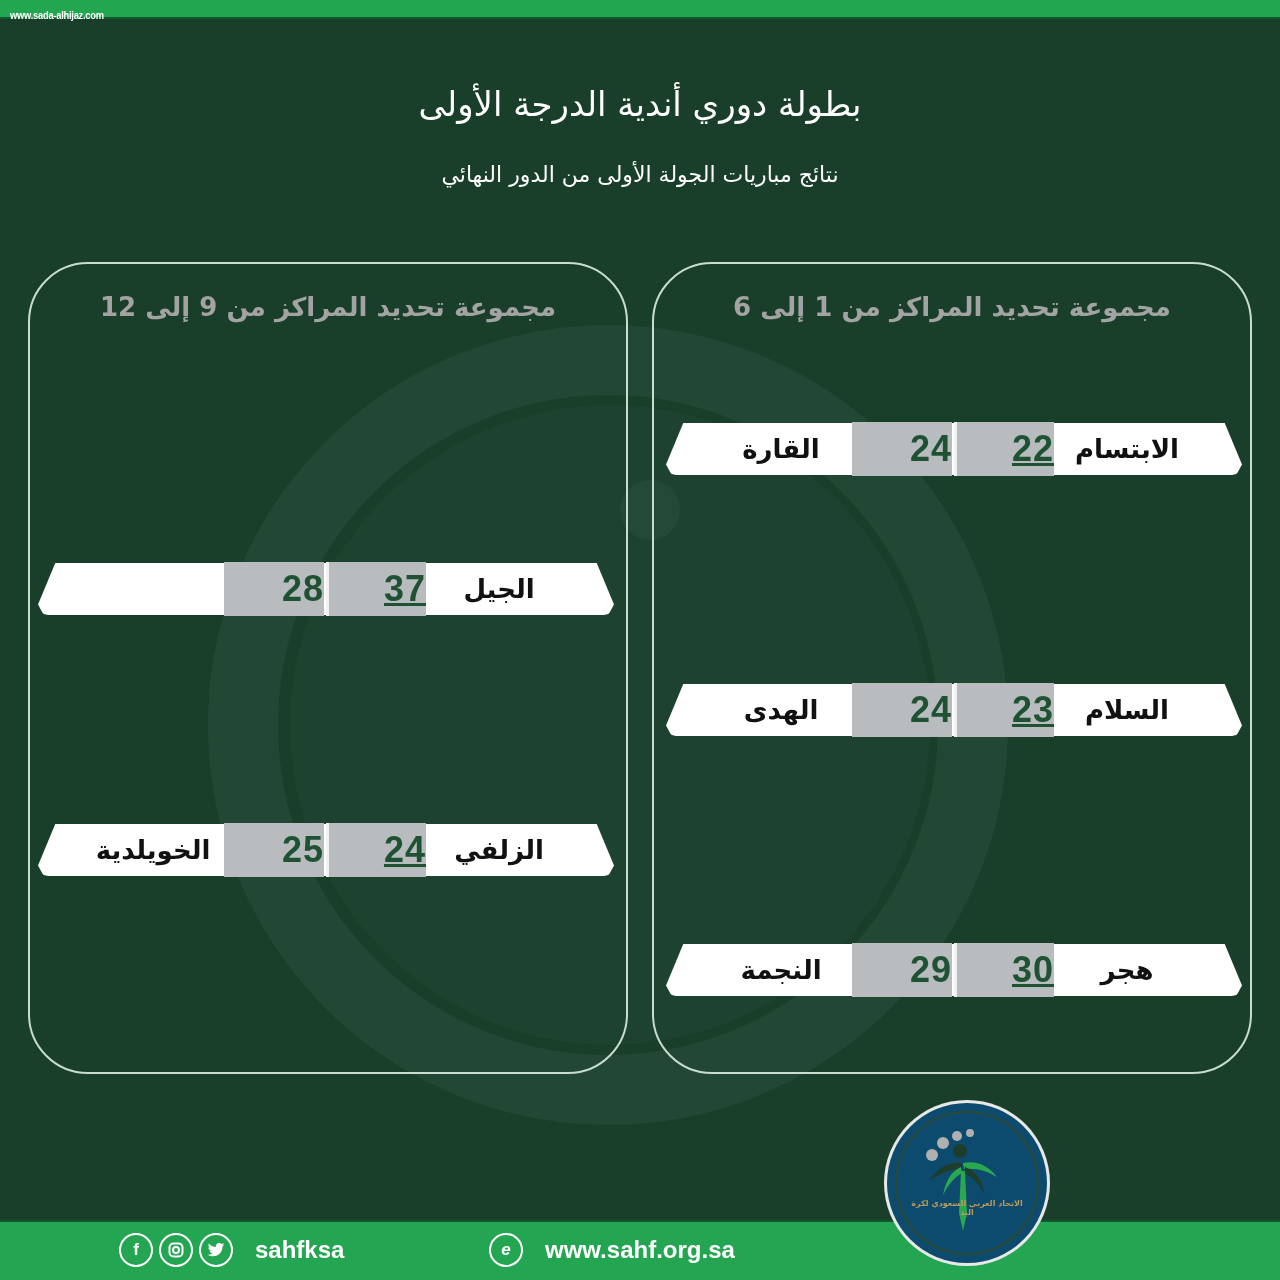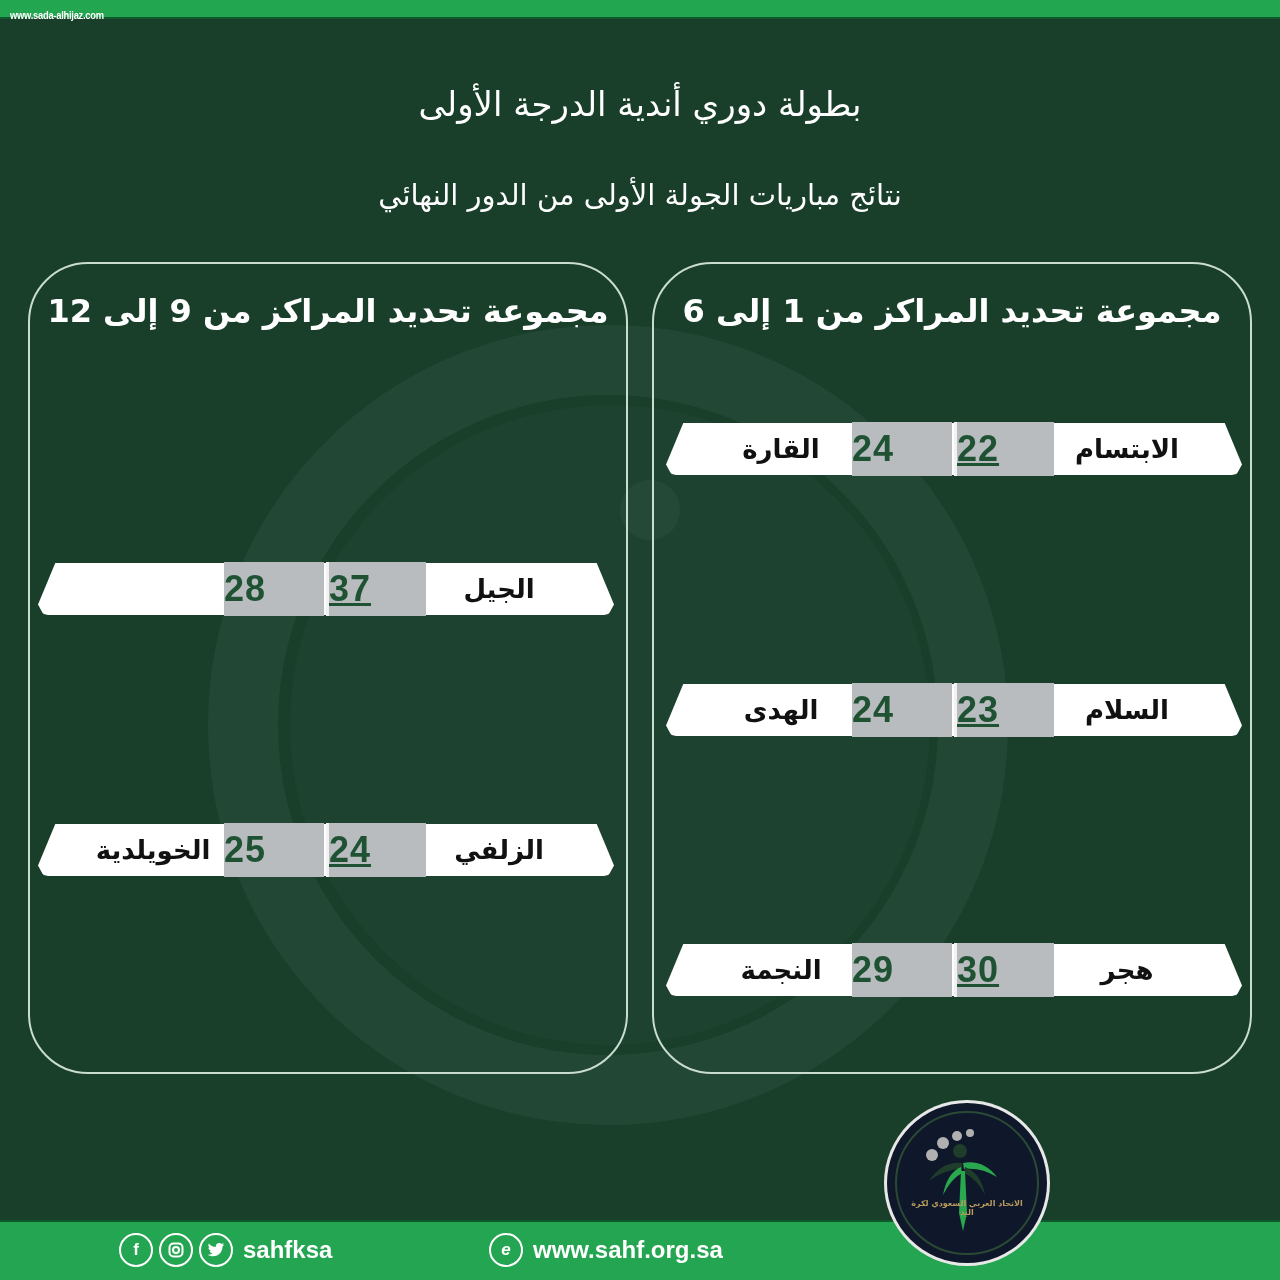--- a/index.html
+++ b/index.html
@@ -36,54 +36,54 @@
   }
   .bg-emblem-head {
     position: absolute; left: 620px; top: 480px; width: 60px; height: 60px; border-radius: 50%;
     background: rgba(255,255,255,0.04);
   }
   .title {
     position: absolute; left: 0; width: 1280px; text-align: center;
     direction: rtl; font-weight: normal; color: #ffffff;
   }
   .title.main { top: 84px; font-size: 34px; }
-  .title.sub { top: 178px; font-size: 29px; }
+  .title.sub { top: 162px; font-size: 22px; }
 
   .panel {
     position: absolute; top: 262px; width: 600px; height: 812px;
     border: 2px solid #c9dccf;
     border-radius: 60px;
   }
   .panel.right { left: 652px; }
   .panel.left { left: 28px; }
   .panel-title {
     position: absolute; top: 28px; left: 0; width: 100%;
     text-align: center; direction: rtl;
-    font-size: 32px; font-weight: bold; color: #ffffff;
+    font-size: 26px; font-weight: bold; color: #a3a3a3;
   }
   .match {
     position: absolute; height: 52px; width: 576px;
   }
   .match .bar {
     position: absolute; left: 0; top: 0; width: 100%; height: 100%;
     background: #ffffff;
     clip-path: polygon(3% 0, 97% 0, 100% 80%, 99% 100%, 1% 100%, 0 80%);
     border-radius: 10px;
   }
   .team {
     position: absolute; top: 0; height: 52px; line-height: 52px;
     font-size: 26px; font-weight: bold; color: #111;
     text-align: center; direction: rtl;
   }
   .team.home { right: 40px; width: 150px; }
   .team.away { left: 40px; width: 150px; }
   .score {
     position: absolute; top: -1px; height: 54px; width: 100px;
     background: #b9bcbf;
-    line-height: 54px; text-align: left;
+    line-height: 54px; text-align: right;
     font-family: "Liberation Sans", sans-serif;
     font-size: 36px; font-weight: bold; color: #1e5233;
     letter-spacing: 1px;
   }
   .score.home { left: 288px; border-left: 3px solid #f2f2f2; text-decoration: underline; }
   .score.away { left: 186px; }
 
   .bottom-bar {
     position: absolute; left: 0; top: 1220px; width: 1280px; height: 60px;
     background: #24a551;
@@ -95,26 +95,26 @@
   .social.left { left: 119px; }
   .social.web { left: 489px; }
   .circle-icon {
     width: 34px; height: 34px; border-radius: 50%;
     border: 2px solid #fff;
     display: flex; align-items: center; justify-content: center;
     font-family: "Liberation Sans", sans-serif; font-weight: bold; color: #fff; font-size: 17px;
   }
   .social-text {
     font-family: "Liberation Sans", sans-serif;
-    font-size: 24px; font-weight: bold; color: #fff; margin-left: 4px;
+    font-size: 24px; font-weight: bold; color: #fff; margin-left: 16px;
   }
 
   .logo {
     position: absolute; left: 887px; top: 1103px; width: 160px; height: 160px;
-    border-radius: 50%; background: #0f172a;
+    border-radius: 50%; background: #0c4a6e;
     box-shadow: 0 0 0 3px #e8e8e8;
     overflow: hidden;
   }
   .logo-ring {
     position: absolute; left: 8px; top: 8px; width: 144px; height: 144px; border-radius: 50%;
     border: 2px solid #2b4a35;
   }
   .logo-shf {
     position: absolute; left: 0; width: 100%; top: 140px; text-align: center;
     font-family: "Liberation Sans", sans-serif; font-size: 9px; font-weight: bold; color: #b89b5e; margin-top: 28px;

